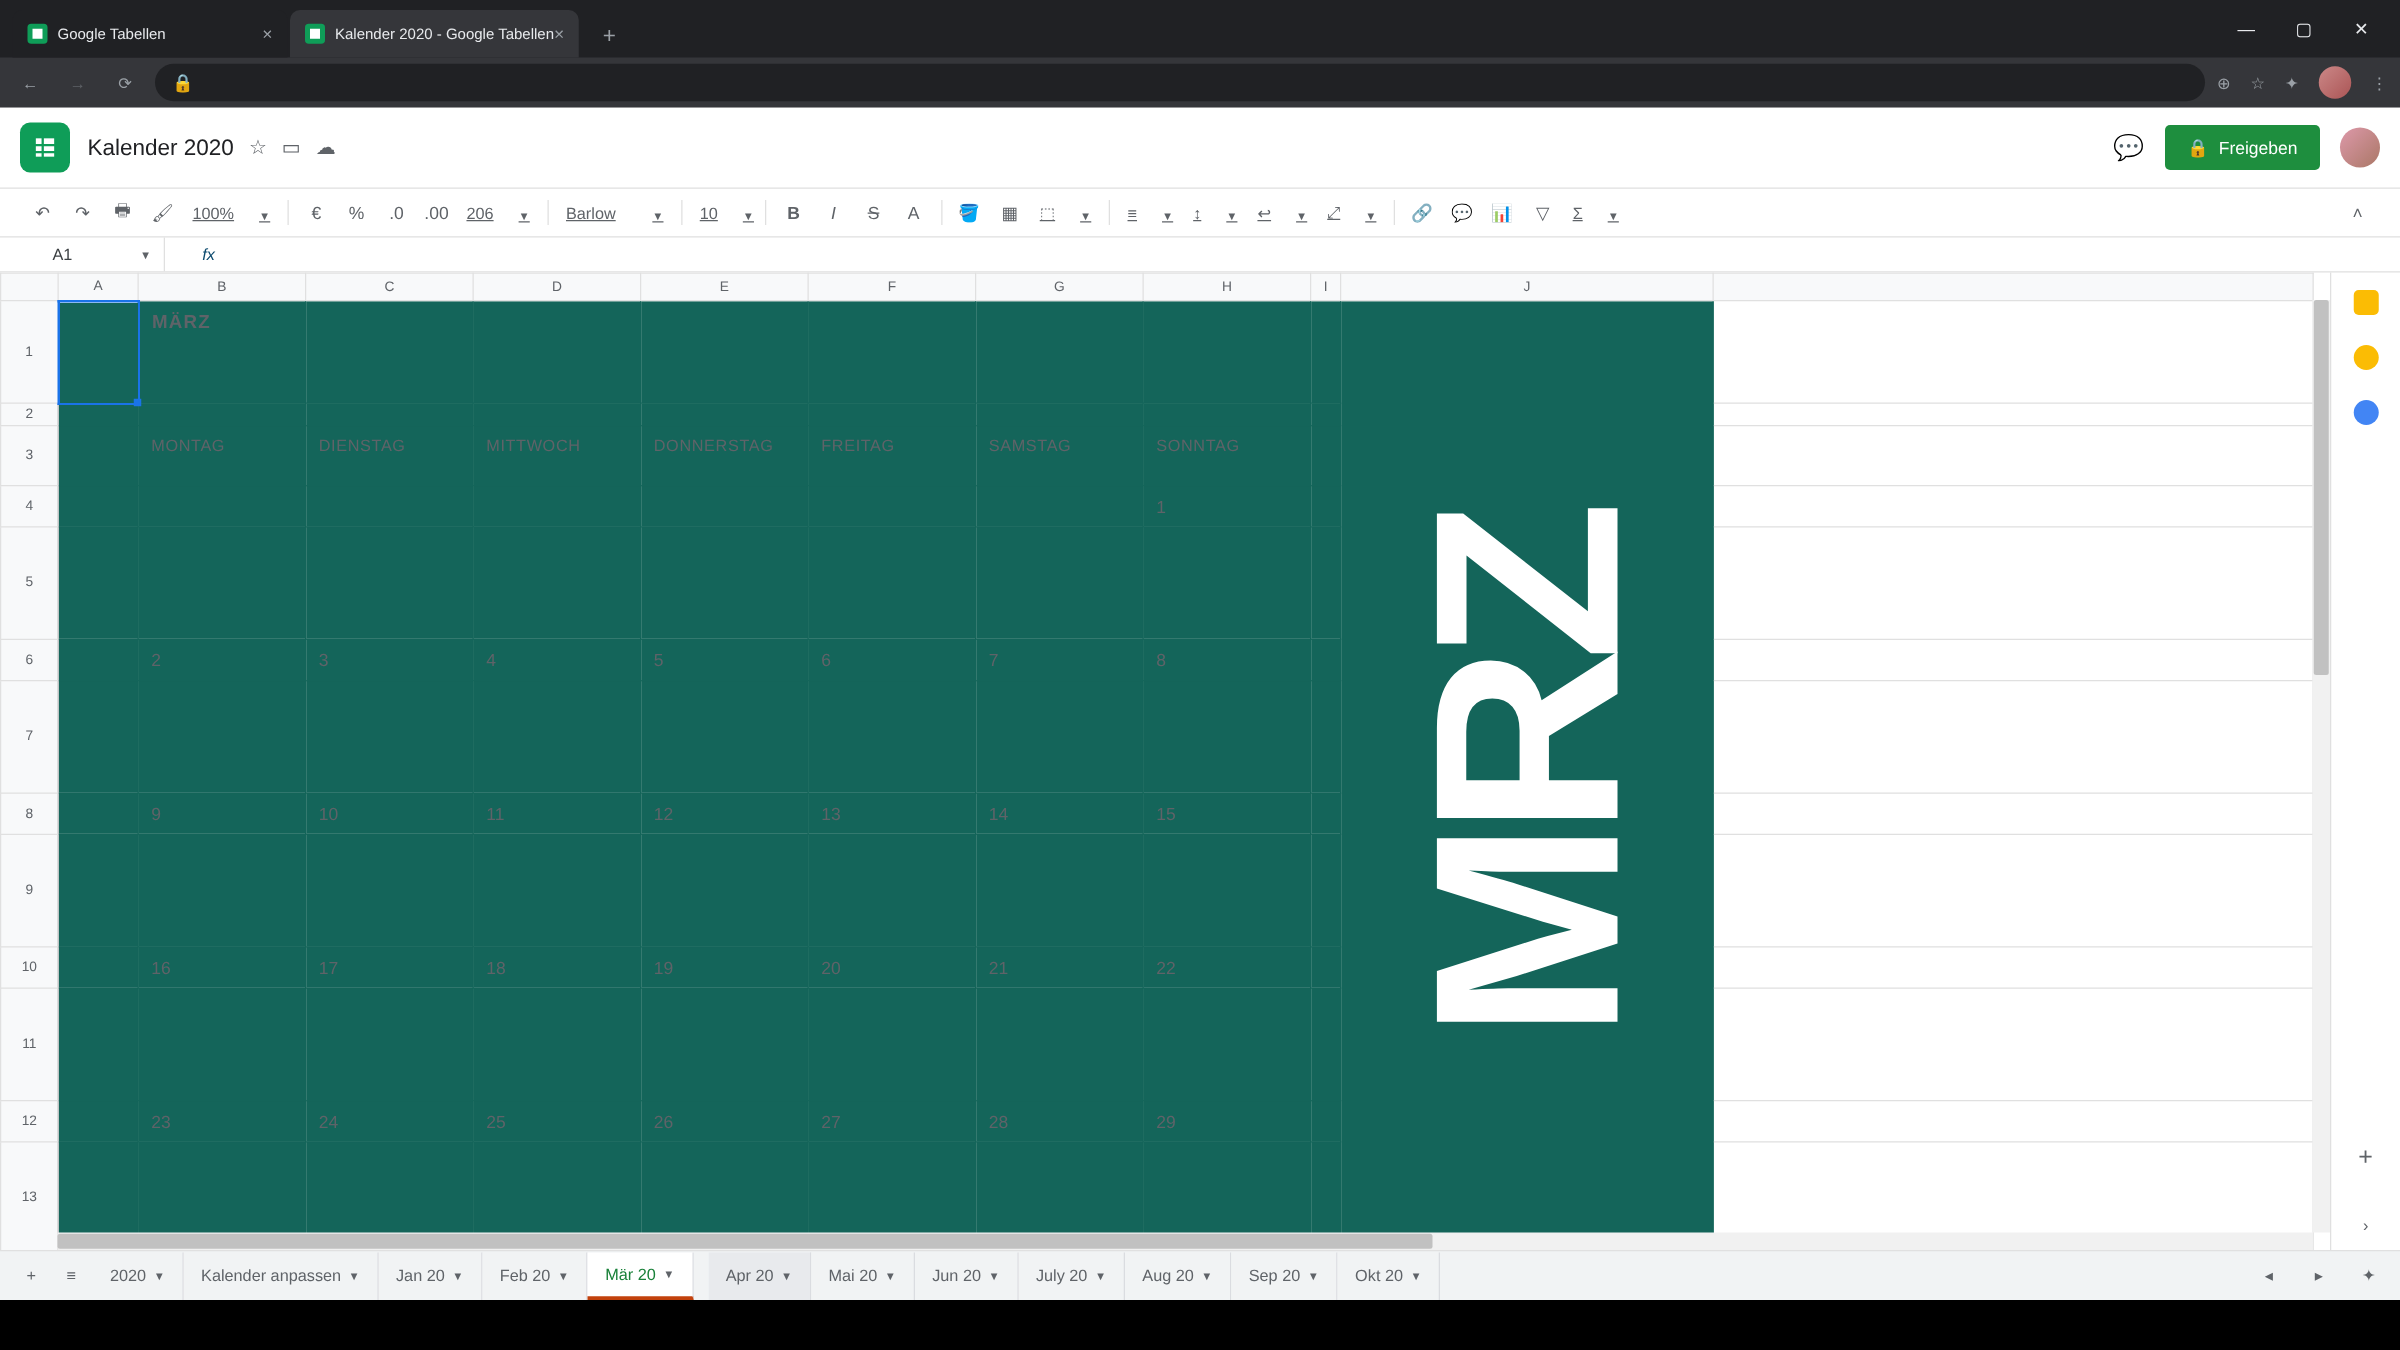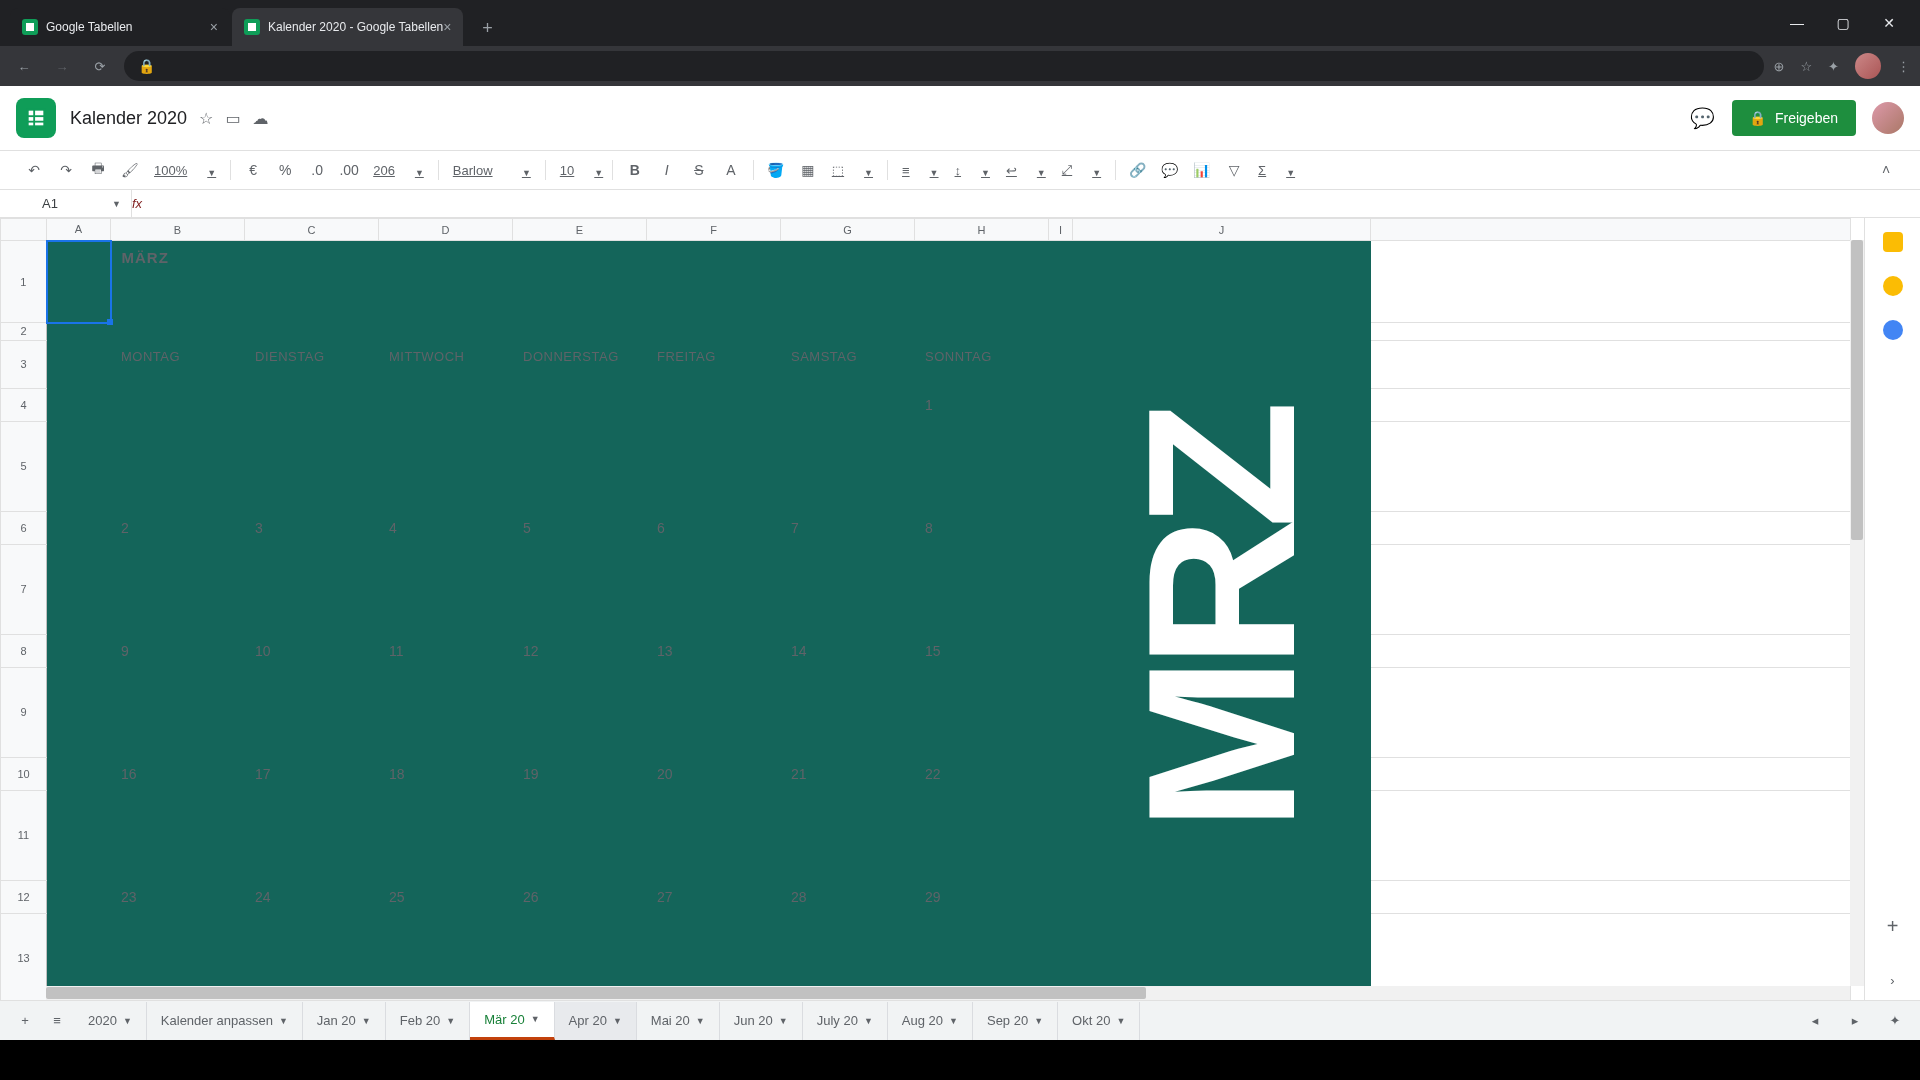--- a/index.html
+++ b/index.html
@@ -23,41 +23,41 @@
   .url-box { flex: 1; height: 30px; background: #202124; border-radius: 15px; display: flex; align-items: center; padding: 0 14px; color: #e8eaed; font-size: 14px; }
   .url-box .lock { margin-right: 10px; color: #9aa0a6; }
   .addr-right { display: flex; gap: 16px; align-items: center; color: #9aa0a6; }
   .avatar { width: 26px; height: 26px; border-radius: 50%; background: linear-gradient(135deg,#c88,#a55); }
 
   
   .page { flex: 1; background: #fff; display: flex; flex-direction: column; min-height: 0; }
   .page-header { height: 64px; display: flex; align-items: center; padding: 0 16px; }
   .logo { width: 40px; height: 40px; background: #0f9d58; border-radius: 8px; display: flex; align-items: center; justify-content: center; margin-right: 14px; }
   .logo svg { width: 22px; height: 22px; }
-  .doc-title-row { display: flex; align-items: center; gap: 12px; }
+  .doc-title-row { display: flex; gap: 12px; }
   .doc-title { font-size: 18px; color: #202124; }
   .title-icon { color: #5f6368; font-size: 16px; }
   .header-right { margin-left: auto; display: flex; align-items: center; gap: 16px; }
   .share-btn { background: #1e8e3e; color: #fff; border-radius: 4px; height: 36px; padding: 0 18px; display: flex; align-items: center; gap: 8px; font-size: 14px; font-weight: 500; }
   .user-avatar { width: 32px; height: 32px; border-radius: 50%; background: linear-gradient(135deg,#d9a,#a76); }
 
   .menus-row { display: flex; padding-left: 74px; height: 28px; align-items: center; gap: 2px; font-size: 14px; color: #202124; }
   .menus-row .menu { padding: 4px 8px; }
   .last-edit { color: #5f6368; margin-left: 12px; }
 
   .toolbar { height: 40px; border-top: 1px solid #e0e0e0; border-bottom: 1px solid #e0e0e0; display: flex; align-items: center; padding: 0 20px; gap: 4px; color: #5f6368; }
   .tbtn { width: 28px; height: 28px; display: flex; align-items: center; justify-content: center; border-radius: 2px; font-size: 14px; }
   .tsep { width: 1px; height: 20px; background: #e0e0e0; margin: 0 4px; }
   .tsel { display: flex; align-items: flex-end; padding: 0 6px; font-size: 13px; gap: 20px; text-decoration: underline; }
   .chev { font-size: 9px; color: #5f6368; }
   .tb-right { margin-left: auto; }
 
   .namebox-row { height: 28px; border-bottom: 1px solid #e0e0e0; display: flex; align-items: center; padding-left: 32px; }
   .namebox { width: 100px; padding: 0 10px; font-size: 13px; color: #3c4043; border-right: 1px solid #e0e0e0; display: flex; align-items: center; justify-content: space-between; height: 100%; }
-  .fx { width: 40px; text-align: left; color: #7f1d1d; font-style: italic; }
+  .fx { width: 40px; text-align: right; color: #0c4a6e; font-style: italic; }
 
   .sheet-area { flex: 1; display: flex; min-height: 0; }
   .grid-wrap { flex: 1; overflow: hidden; position: relative; }
 
   table.grid { border-collapse: collapse; table-layout: fixed; }
   table.grid th, table.grid td { border: 1px solid #e0e0e0; font-size: 11px; color: #5f6368; background: #f8f9fa; text-align: center; font-weight: normal; }
   table.grid th.rowh { width: 46px; height: 22px; }
   table.grid th.colh { height: 22px; }
   table.grid td.rownum { background: #f8f9fa; font-size: 11px; color: #5f6368; text-align: center; width: 46px; border-right: 1px solid #c0c0c0; }
   table.grid td.cell { background: #fff; }
@@ -74,21 +74,21 @@
   .selected-outline { border: 2px solid #1a73e8 !important; position: relative; }
   .selected-outline::after { content: ""; position: absolute; right: -3px; bottom: -3px; width: 6px; height: 6px; background: #1a73e8; }
 
   .side-panel { width: 56px; border-left: 1px solid #e0e0e0; display: flex; flex-direction: column; align-items: center; padding-top: 14px; gap: 24px; }
   .sp-icon { width: 20px; height: 20px; border-radius: 4px; }
 
   .sheet-tabs { height: 40px; border-top: 1px solid #e0e0e0; background: #f1f3f4; display: flex; align-items: center; padding: 0 10px; gap: 2px; font-size: 13px; color: #5f6368; position: relative; }
   .stbtn { width: 30px; height: 30px; display: flex; align-items: center; justify-content: center; }
   .sheet-tab { height: 38px; padding: 0 14px; display: flex; align-items: center; gap: 6px; background: #f1f3f4; border-right: 1px solid #dadce0; }
   .sheet-tab.active { background: #fff; color: #188038; font-weight: 500; border-bottom: 3px solid #c2410c; }
-  .sheet-tab.hover { background: #e8eaed; }
+  .sheet-tab.hover { background: #e8eaed; margin-left: 12px; }
   .sheet-tab .chev { font-size: 9px; }
   .st-right { margin-left: auto; display: flex; align-items: center; gap: 10px; }
 
   .taskbar { height: 40px; background: #000; }
 
   
   .cA { width: 64px; }
   .cB { width: 134px; }
   .cC { width: 134px; }
   .cD { width: 134px; }

